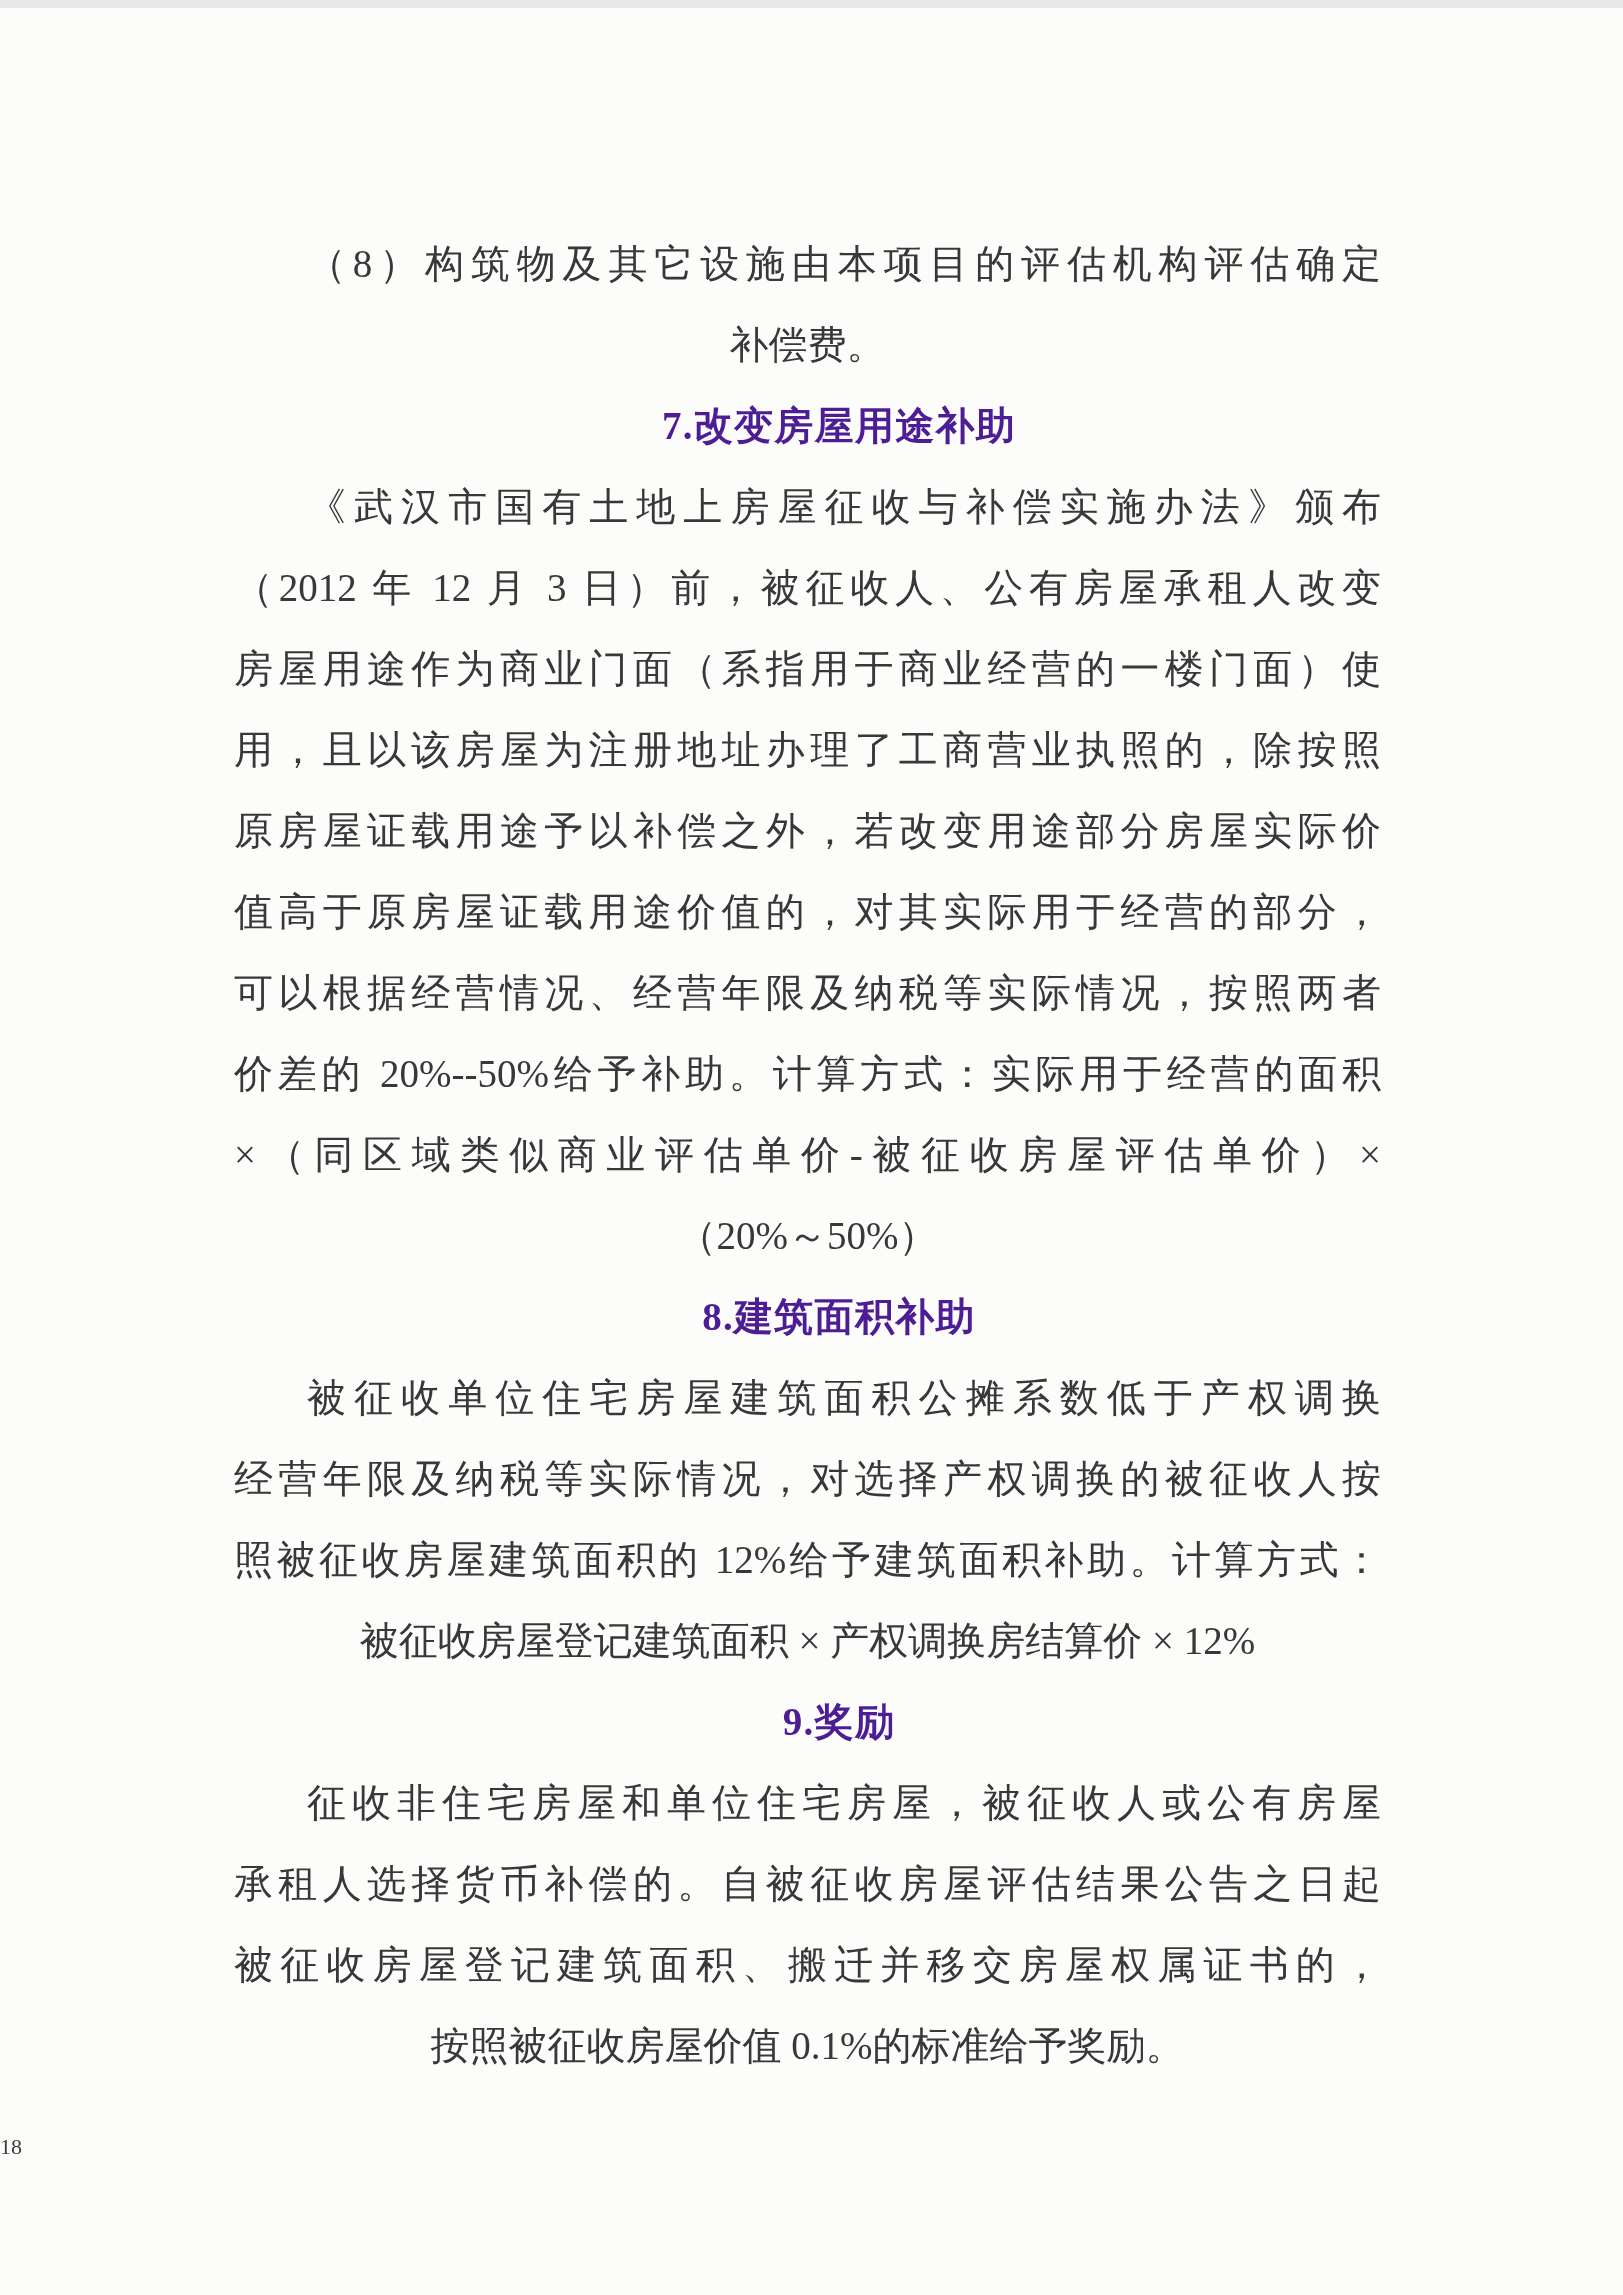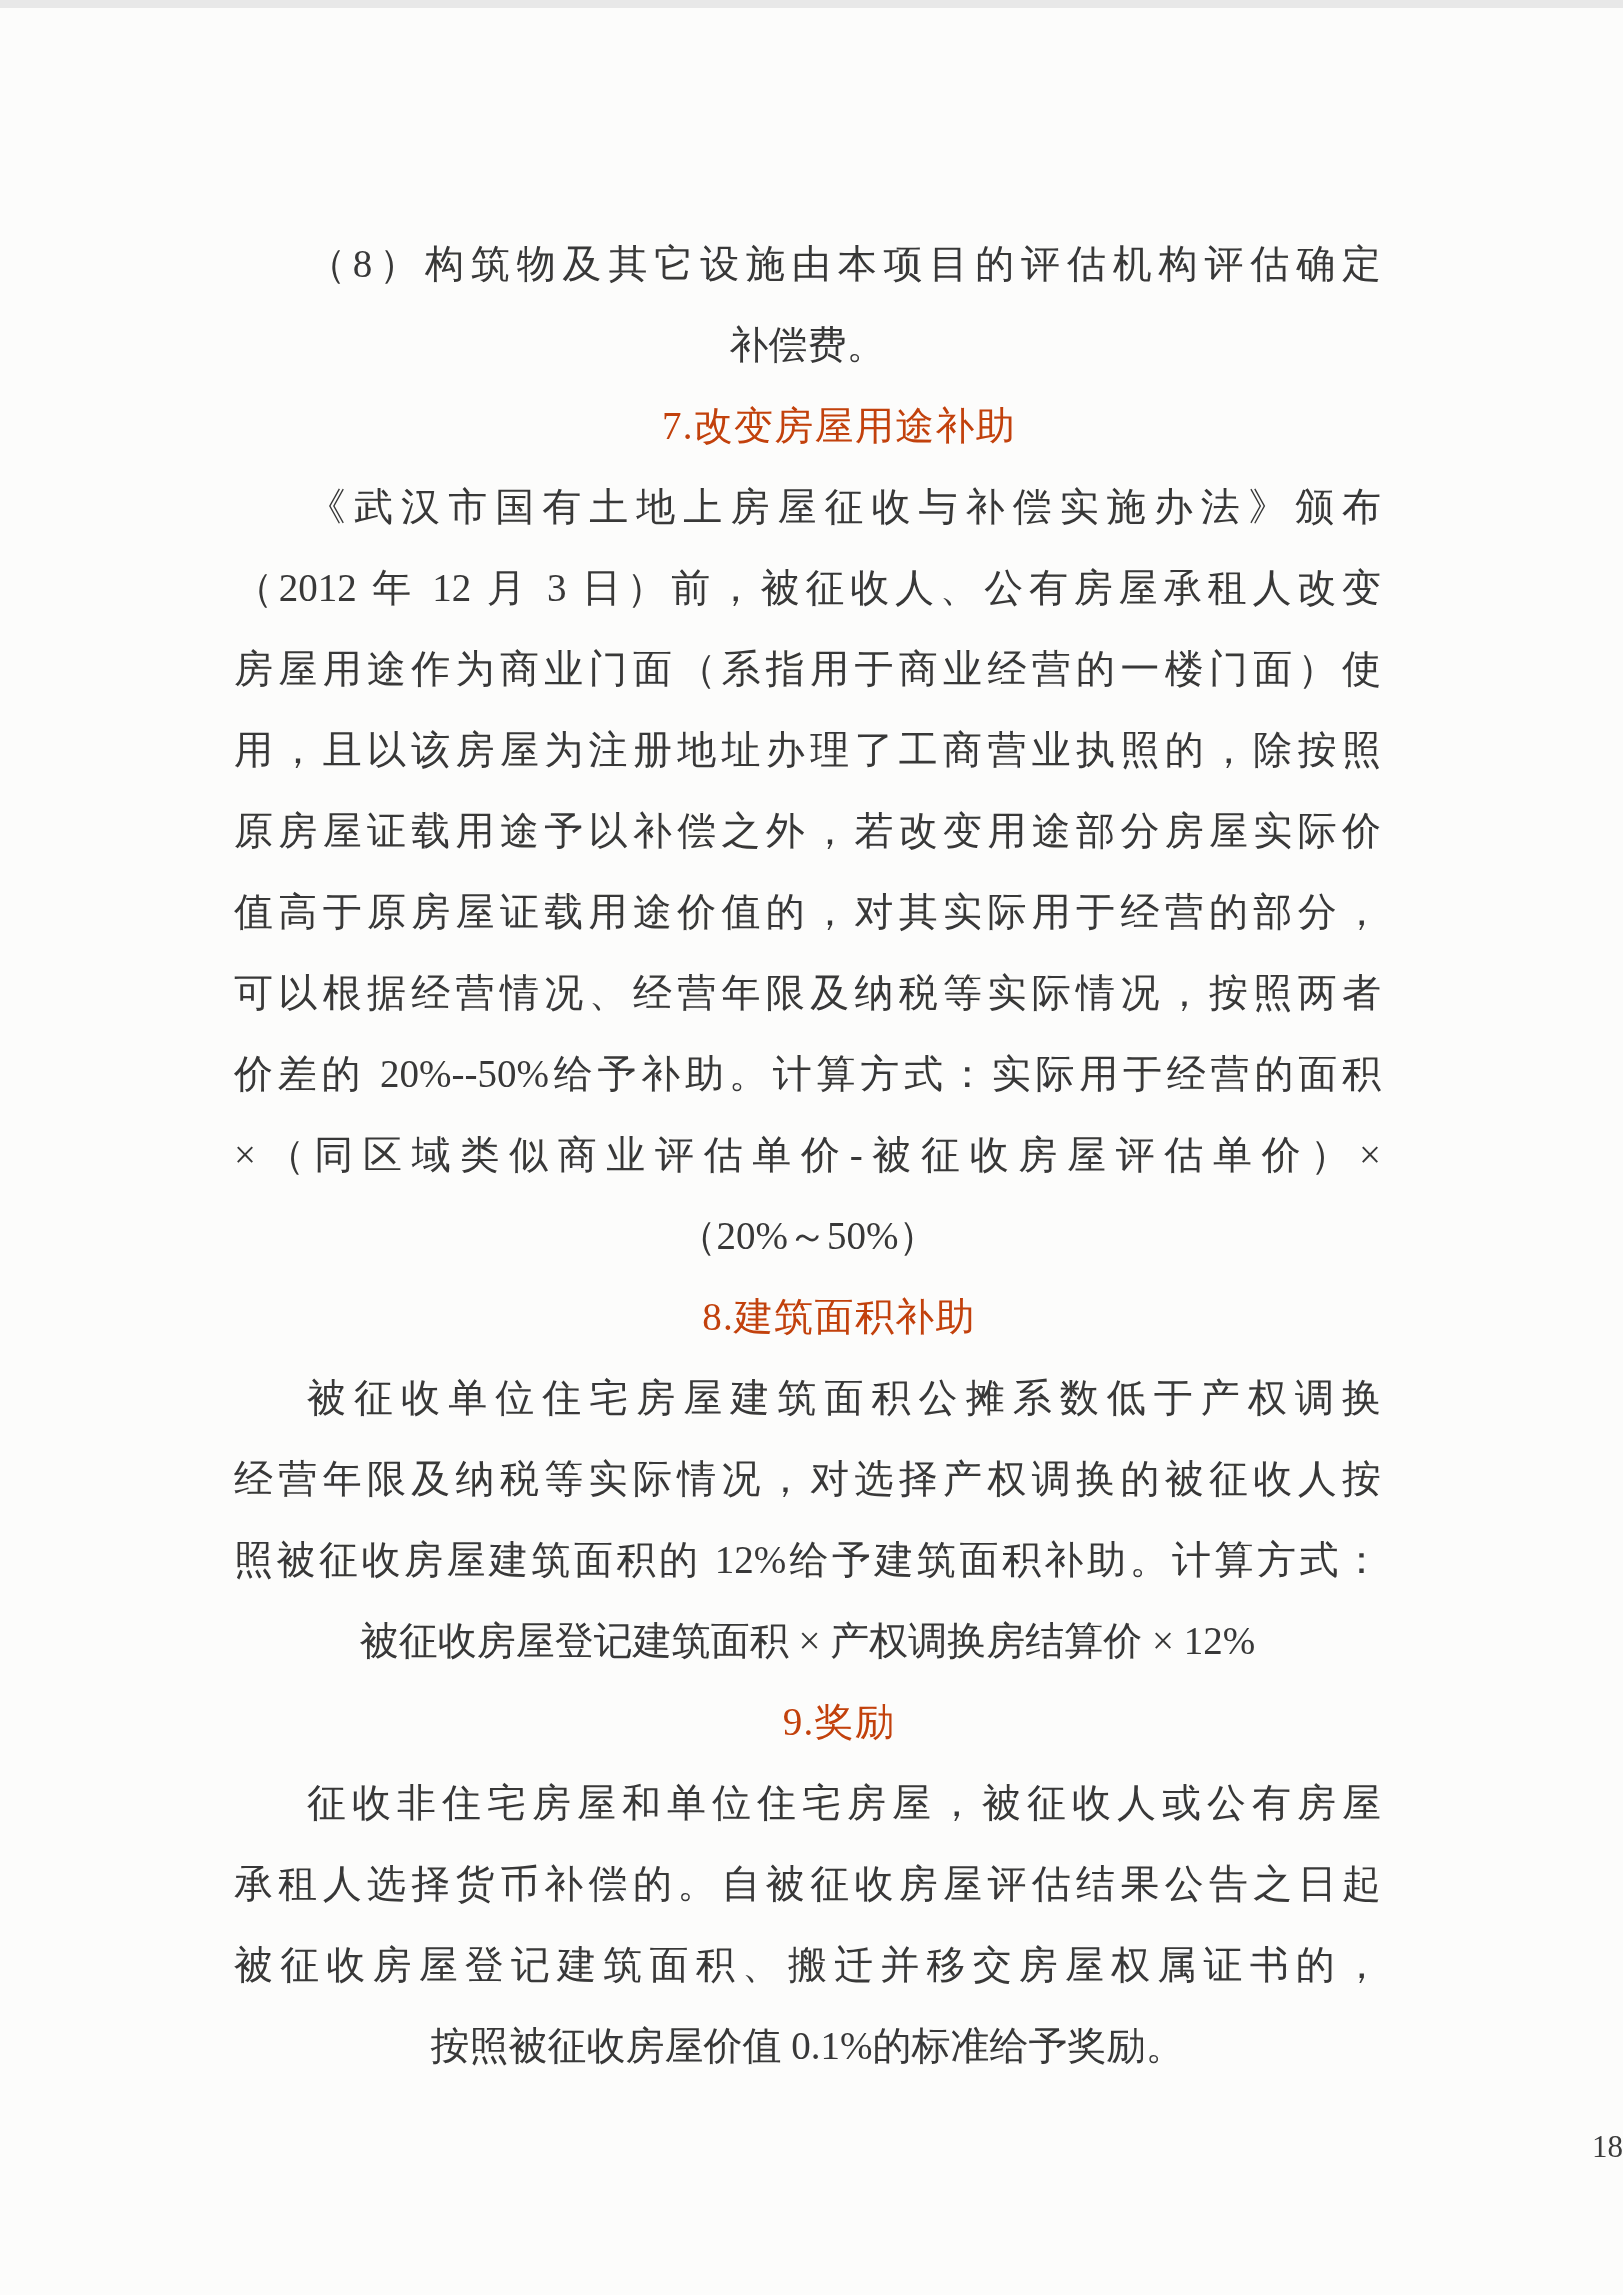--- a/index.html
+++ b/index.html
@@ -38,31 +38,31 @@
     text-align-last: justify;
     text-justify: inter-character;
   }
   
   .line.first {
     text-indent: 73px;
   }
   
   .line.h {
     text-indent: 63px;
-    font-weight: 400;
-    color: #c2410c;
+    font-weight: 700;
+    color: #4c1d95;
     letter-spacing: 1.3px;
   }
   .page-number {
     position: absolute;
     left: 0;
     right: 0;
     top: 2119px;
-    text-align: right;
-    font-size: 31px;
+    text-align: left;
+    font-size: 22px;
     line-height: 39px;
     color: #3c3c3c;
   }
 </style>
 </head>
 <body>
 
 <div class="page">
   <div class="content">
 

